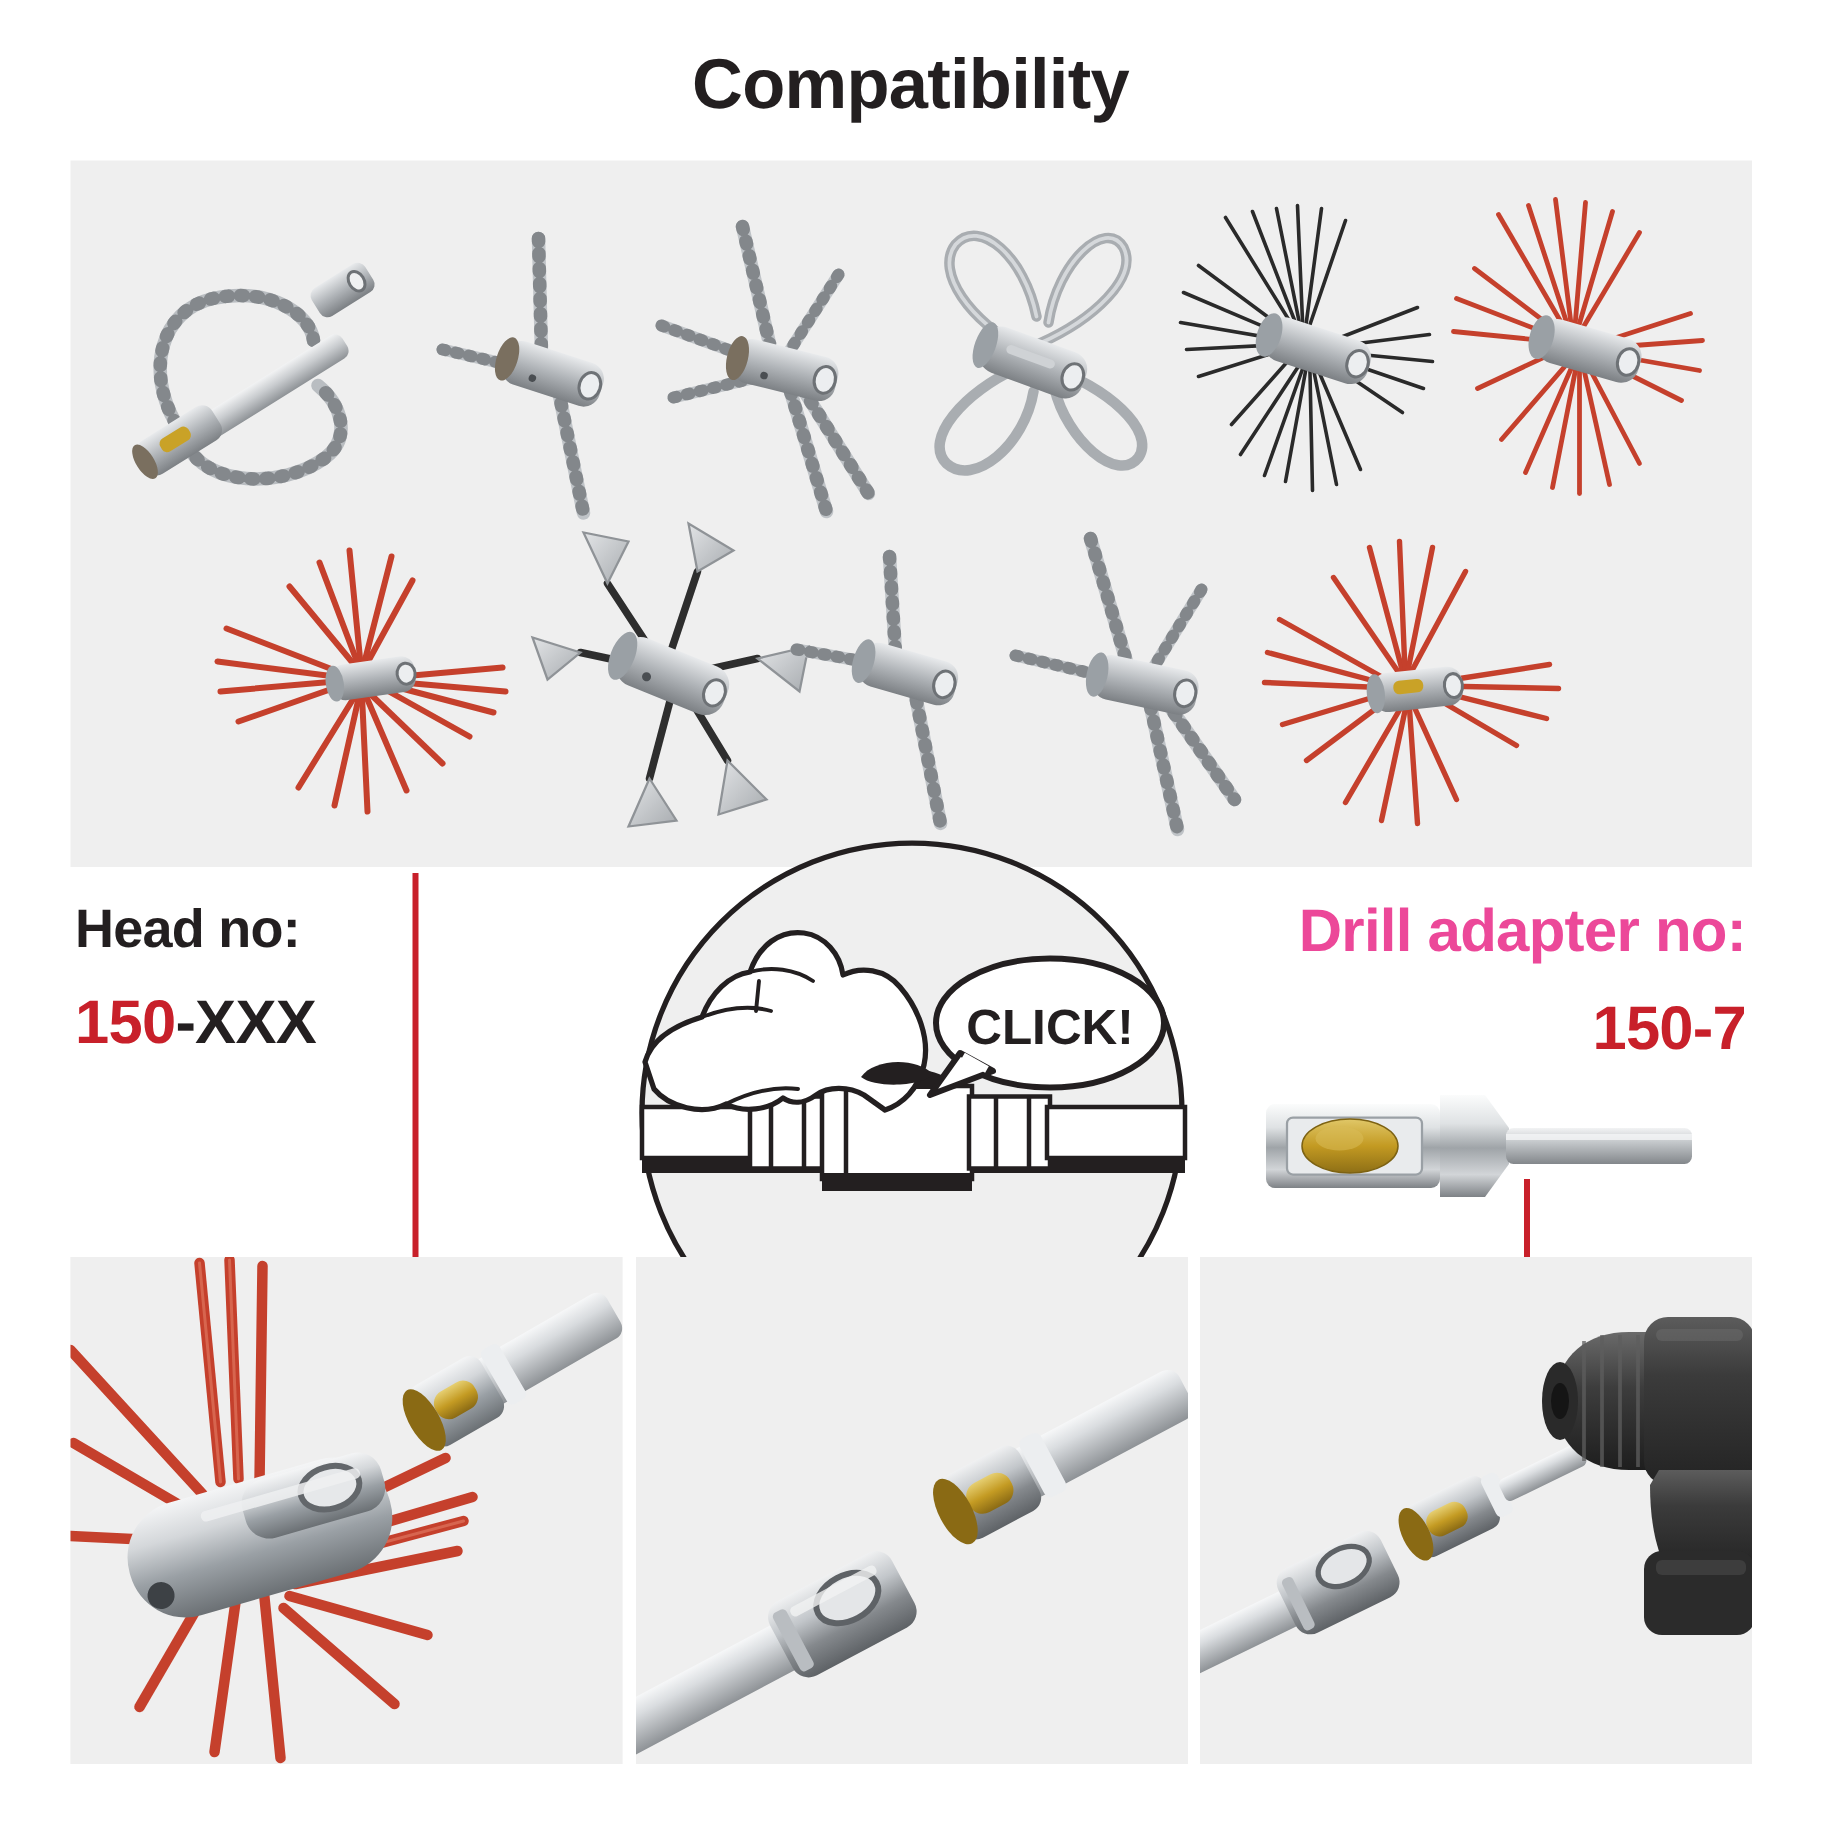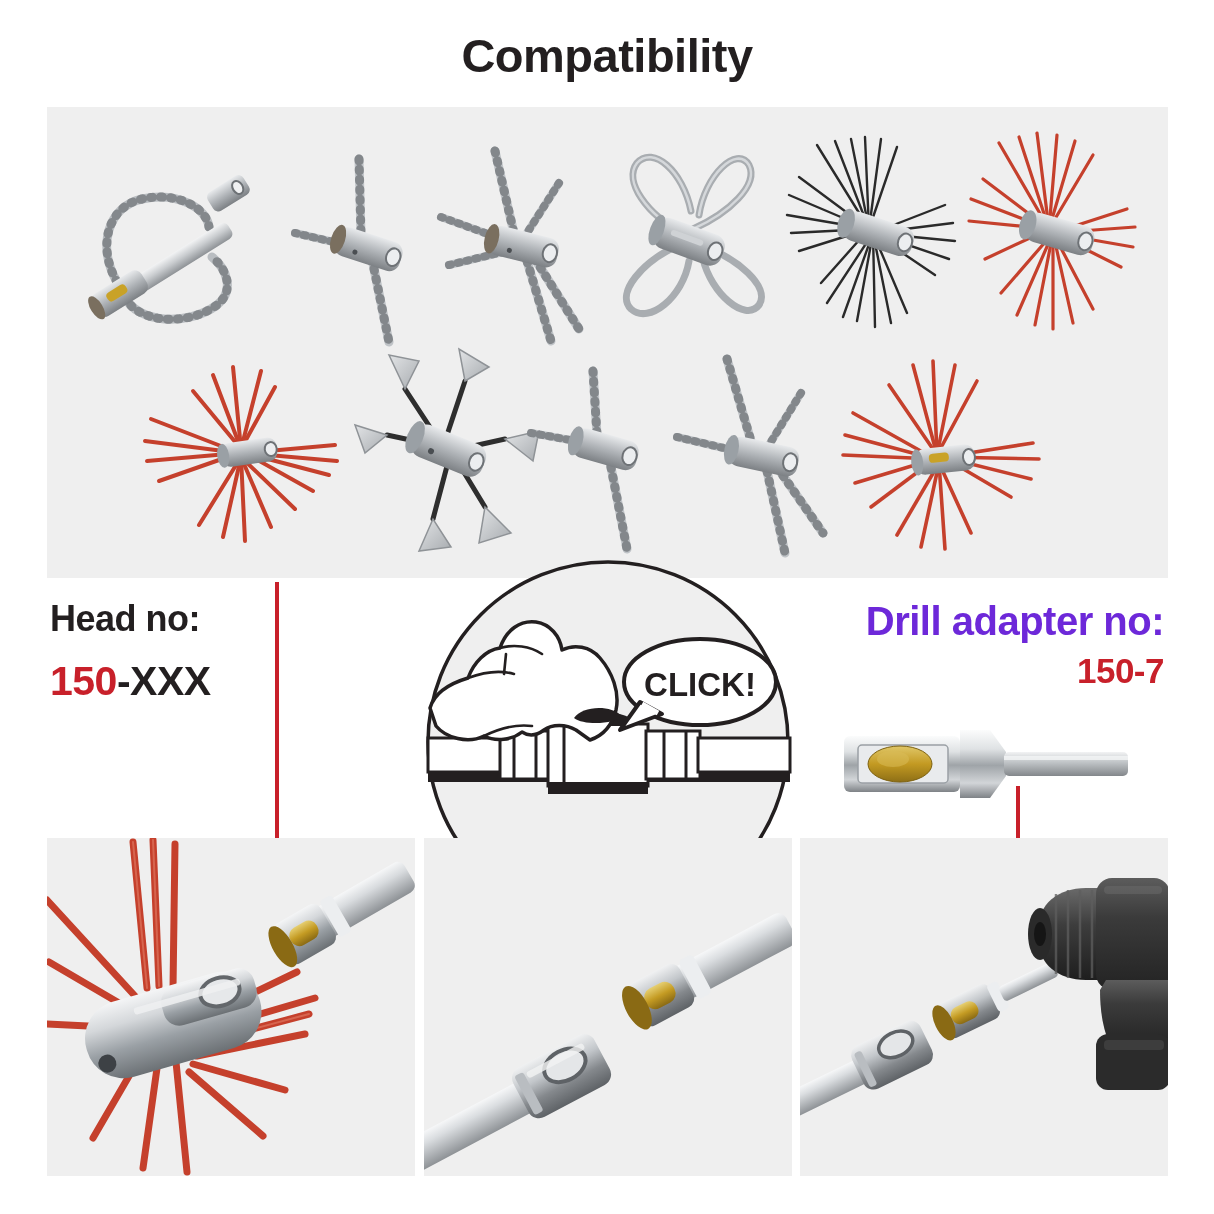--- a/index.html
+++ b/index.html
@@ -35,22 +35,22 @@
   }
   #head-label .l1 { font-size: 36px; font-weight: bold; color: #231f20; letter-spacing: -0.5px; }
   #head-label .l2 { font-size: 41px; font-weight: bold; letter-spacing: -0.5px; margin-top: 20px; }
   #head-label .num { color: #c8202a; }
   #head-label .suffix { color: #231f20; }
 
   #drill-label {
     position: absolute; right: 50px; top: 600px; width: 400px;
     text-align: right; line-height: 1.08;
   }
-  #drill-label .l1 { font-size: 40px; font-weight: bold; color: #6d28d9; letter-spacing: -0.5px; }
-  #drill-label .l2 { font-size: 35px; font-weight: bold; color: #c8202a; letter-spacing: -0.5px; margin-top: 9px; }
+  #drill-label .l1 { font-size: 40px; font-weight: bold; color: #ec4899; letter-spacing: -0.5px; }
+  #drill-label .l2 { font-size: 41px; font-weight: bold; color: #c8202a; letter-spacing: -0.5px; margin-top: 20px; }
 
   
   .redline { position: absolute; background: #c8202a; width: 4px; }
   #redline-left   { left: 275px; top: 582px; height: 258px; }
   #redline-right  { left: 1016px; top: 786px; height: 56px; }
 
   
   #click-circle {
     position: absolute; left: 424px; top: 558px;
     width: 368px; height: 368px;

